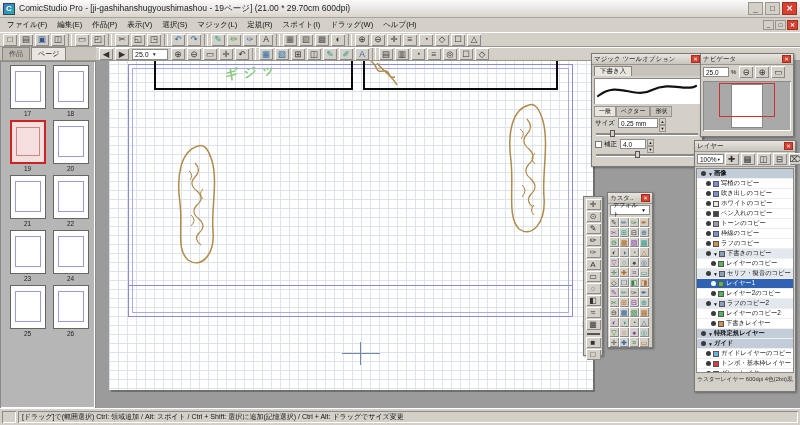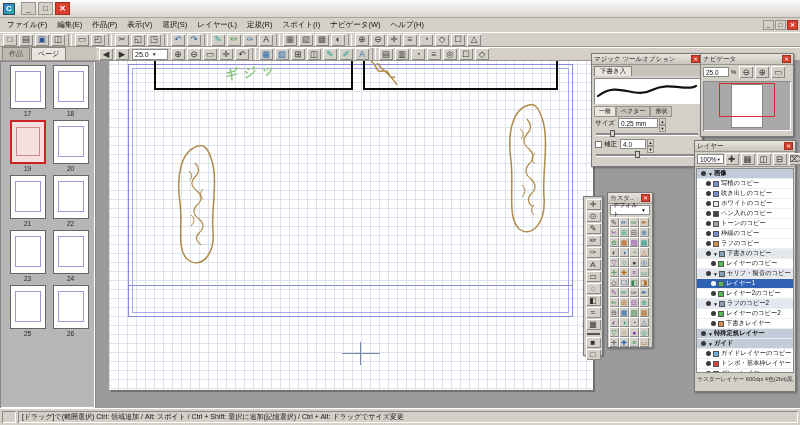--- a/index.html
+++ b/index.html
@@ -100,35 +100,36 @@
 .strip{position:absolute;width:20px;background:#d4d0c8;border:1px solid #7a7a7a;box-shadow:1px 1px 2px rgba(0,0,0,.35);display:flex;flex-direction:column;align-items:center;padding:2px 0;}
 .strip .ib{width:15px;height:11px;margin:0 0 1px 0;font-size:8px;}
 .swatch{width:13px;height:13px;border:1px solid #555;margin:2px 0;}
 svg{display:block;}
 </style>
 </head>
 <body>
 
 <div class="titlebar">
   <div class="appicon">C</div>
+  <div class="title">ComicStudio Pro - [ji-gashihanshugyoushimashou - 19ページ] (21.00 * 29.70cm 600dpi)</div>
   <div class="wbtn">_</div>
   <div class="wbtn">□</div>
   <div class="wbtn close">✕</div>
 </div>
 
 <div class="menubar" id="menubar">
     <div class="mi">ファイル(F)</div>
     <div class="mi">編集(E)</div>
     <div class="mi">作品(P)</div>
     <div class="mi">表示(V)</div>
     <div class="mi">選択(S)</div>
-    <div class="mi">レイヤー(L)</div>
+    <div class="mi">マジック(L)</div>
     <div class="mi">定規(R)</div>
     <div class="mi">スポイト(I)</div>
-    <div class="mi">ナビゲータ(W)</div>
+    <div class="mi">ドラッグ(W)</div>
     <div class="mi">ヘルプ(H)</div>
     <div class="docbtns">
       <div class="docbtn">_</div>
       <div class="docbtn">□</div>
       <div class="docbtn close">✕</div>
     </div>
   </div>
 
 <div class="tb tb1" id="toolbar1">
     <div class="ib raised">□</div>

